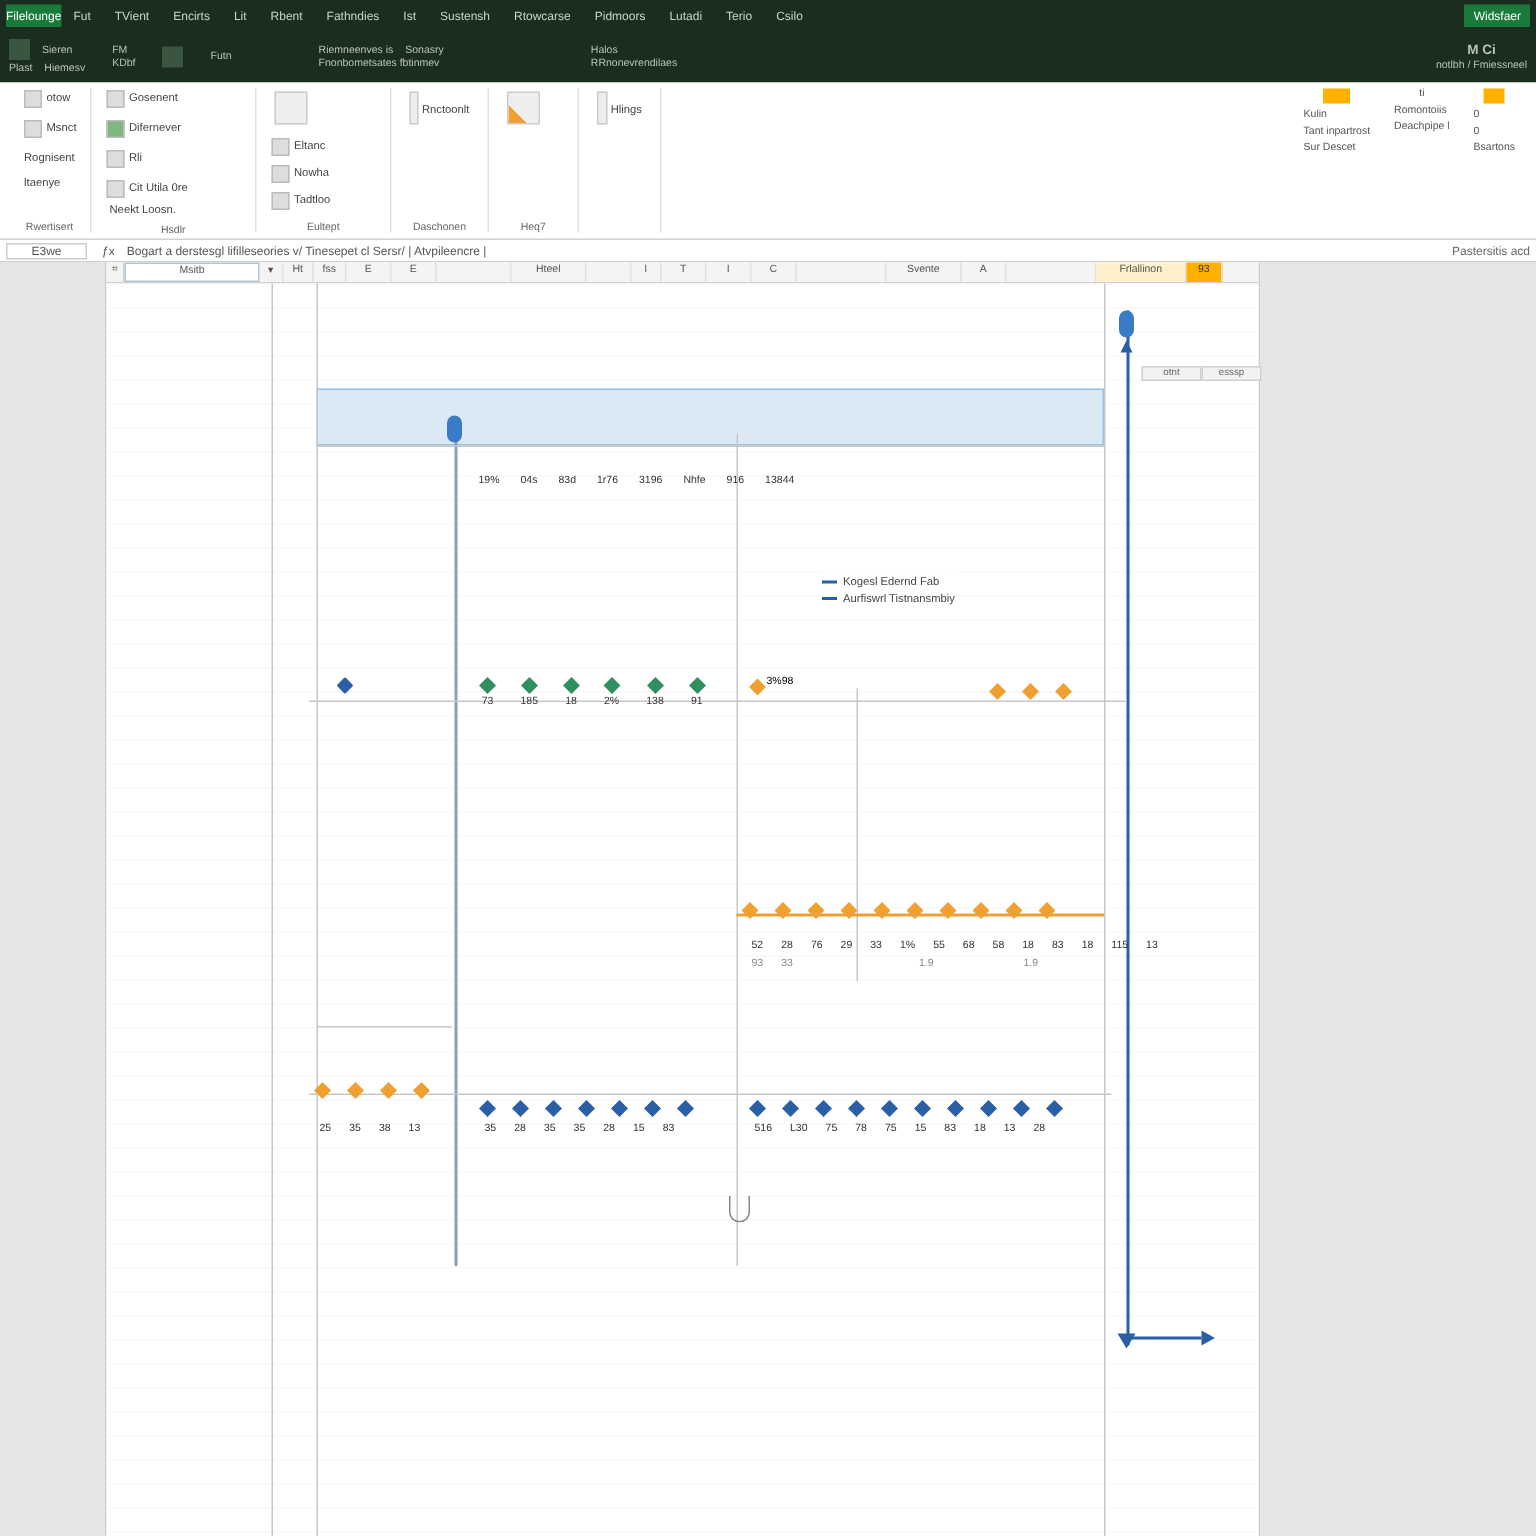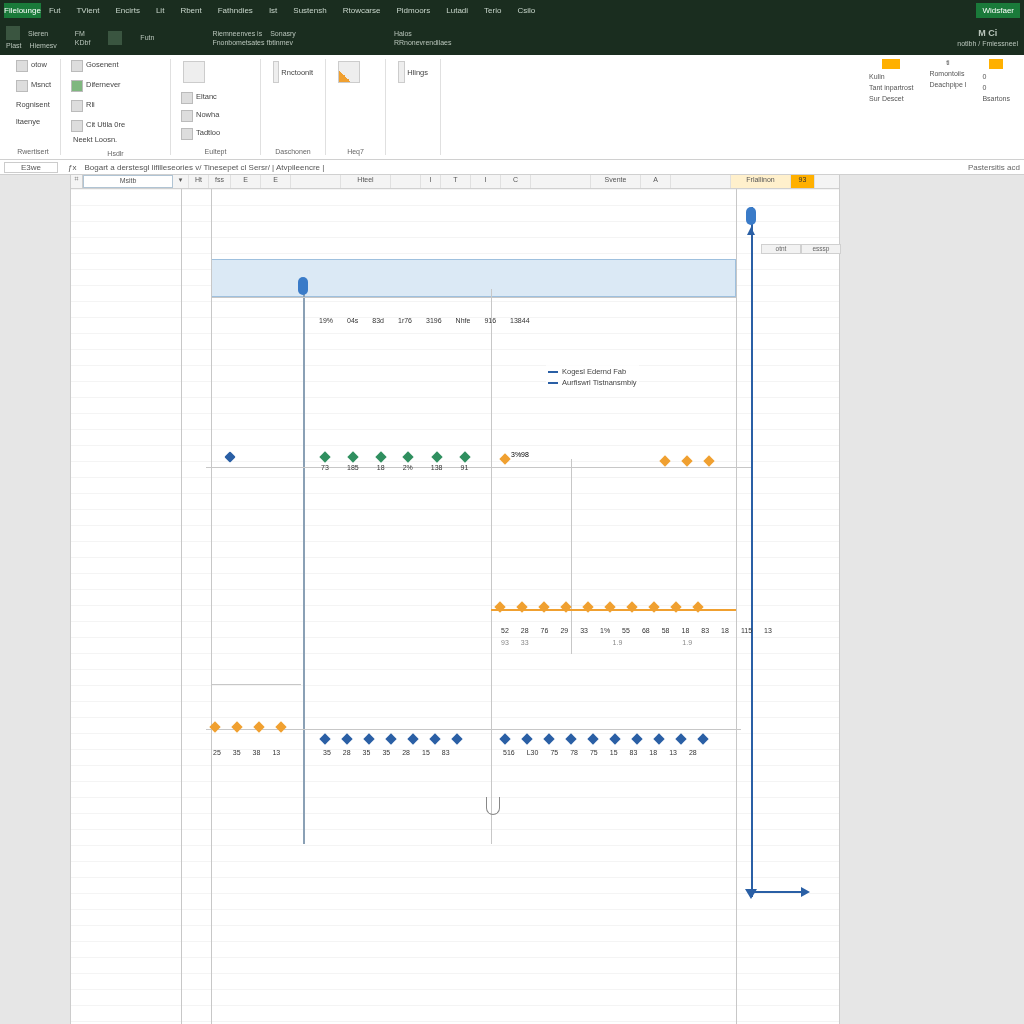--- a/index.html
+++ b/index.html
@@ -346,21 +346,21 @@
         <div style="position:absolute;top:38px;left:676px;width:0;height:0;border-left:4px solid transparent;border-right:4px solid transparent;border-bottom:8px solid #2a5fa5"></div>
         <div class="arrow-down" style="top:700px;left:674px"></div>
         <div style="position:absolute;top:702px;left:680px;width:50px;height:2px;background:#2a5fa5"></div>
         <div class="arrow-right" style="top:698px;left:730px"></div>
 
         <div class="pill" style="top:88px;left:227px"></div>
 
         <div class="mini-box" style="top:55px;left:690px">otnt</div>
         <div class="mini-box" style="top:55px;left:730px">esssp</div>
 
-        <div class="legend" style="top:176px;left:475px">
+        <div class="legend" style="top:192px;left:475px">
           <div class="row">
               <span class="sw"></span>
               <span>Kogesl Edernd Fab</span>
             </div>
           <div class="row">
               <span class="sw"></span>
               <span>Aurfiswrl Tistnansmbiy</span>
             </div>
         </div>
 

